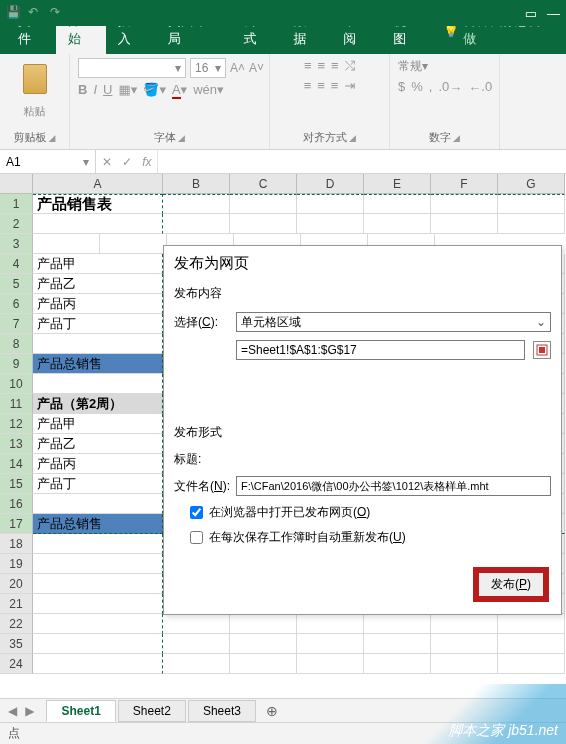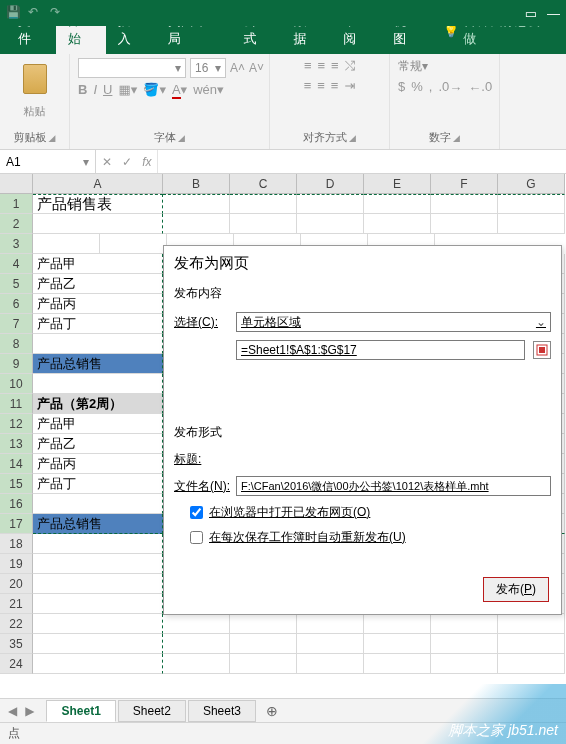--- a/index.html
+++ b/index.html
@@ -46,51 +46,51 @@
 .colheaders { position: absolute; left:33px; top:0; height:20px; display:flex; }
 .colh { border-right:1px solid #bdbdbd; border-bottom:1px solid #bdbdbd; background:#e6e6e6; height:20px; text-align:center; font-size:12px; color:#444; display:flex; align-items:center; justify-content:center; }
 .rowheaders { position:absolute; left:0; top:20px; width:33px; }
 .rowh { height:20px; border-right:1px solid #bdbdbd; border-bottom:1px solid #d9d9d9; background:#e6e6e6; text-align:center; font-size:12px; color:#444; display:flex; align-items:center; justify-content:center; }
 .rowh.sel { background:#c6e0c6; }
 .cells { position:absolute; left:33px; top:20px; }
 .row { display:flex; height:20px; }
 .cell { border-right:1px solid #d9d9d9; border-bottom:1px solid #d9d9d9; height:20px; font-size:13px; padding:0 4px; display:flex; align-items:center; overflow:hidden; white-space:nowrap; }
 .row .cell.a { border-right:1px dashed #0a6a3e; }
 .marchrow .cell { border-bottom:1px dashed #0a6a3e; }
-.cell.title { font-weight:normal; font-size:15px; }
+.cell.title { font-weight:bold; font-size:15px; }
 .cell.subhead { background:#d9d9d9; font-weight:bold; }
 .cell.total { background:#4f81bd; color:#000; }
 .toprow .cell { border-top:1px dashed #0a6a3e; }
 
 
 .sheetbar { position:absolute; bottom:22px; left:0; right:0; height:24px; background:#f3f3f3; border-top:1px solid #d4d4d4; display:flex; align-items:center; padding-left:8px; gap:2px; }
 .sheetnav { display:flex; gap:8px; color:#888; margin-right:10px; }
 .sheettab { padding:3px 14px; border:1px solid #ccc; background:#ececec; font-size:12px; cursor:pointer; }
 .sheettab.active { background:#fff; border-bottom-color:#fff; color:#0a6a3e; font-weight:bold; }
 .newsheet { padding:0 8px; color:#666; font-size:14px; }
 
 
 .statusbar { position:absolute; bottom:0; left:0; right:0; height:22px; background:#f3f3f3; border-top:1px solid #d4d4d4; display:flex; align-items:center; padding:0 8px; font-size:12px; color:#555; justify-content:space-between; }
 
 
 .dialog { position:absolute; left:163px; top:245px; width:399px; height:370px; background:#fff; border:1px solid #999; box-shadow:2px 2px 6px rgba(0,0,0,.15); font-size:12px; }
 .dlg-title { padding:8px 10px; font-size:15px; }
 .dlg-section-label { padding:4px 10px 2px; }
-.dlg-body { padding:0 10px;text-decoration:underline; }
+.dlg-body { padding:0 10px; }
 .dlg-row { display:flex; align-items:center; margin:8px 0 4px; gap:4px; }
 .dlg-label { width:58px; text-align:left; }
 .dlg-input { flex:1; border:1px solid #7a7a7a; height:20px; padding:0 4px; background:#fff; display:flex; align-items:center; }
 .dlg-input.drop { justify-content:space-between; }
 .dlg-input .dd { color:#555; }
 .refpick { width:18px; height:18px; border:1px solid #888; margin-left:4px; display:flex; align-items:center; justify-content:center; }
 .refpick svg { width:12px; height:12px; }
 .dlg-check { display:flex; align-items:center; gap:6px; margin:8px 0 8px 16px; }
 .dlg-check input { width:13px; height:13px; }
 .dlg-footer { position:absolute; bottom:12px; right:12px; }
-.dlg-btn { border:1px solid #b91c1c; background:#efefef; padding:3px 12px; cursor:pointer; font-size:12px; }
+.dlg-btn { border:6px solid #b91c1c; background:#efefef; padding:3px 12px; cursor:pointer; font-size:12px; }
 .underline { text-decoration:underline; }
 
 .watermark { position:absolute; right:0; bottom:0; width:180px; height:60px; background:linear-gradient(135deg, transparent 40%, rgba(60,170,220,.6) 70%); color:#fff; font-size:14px; display:flex; align-items:flex-end; justify-content:flex-end; padding:4px 8px; pointer-events:none; font-style:italic; }
 </style>
 </head>
 <body>
 
 <div class="titlebar">
   <div class="qat">
     <span>💾</span>

